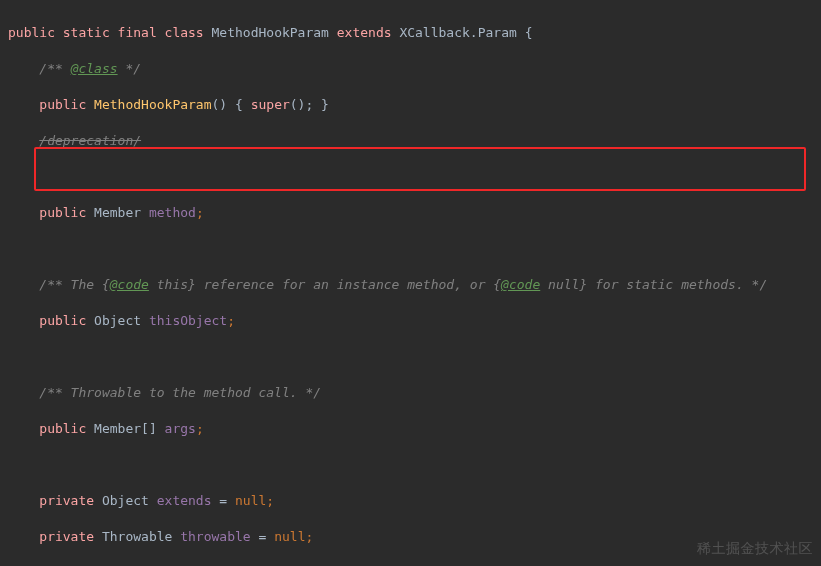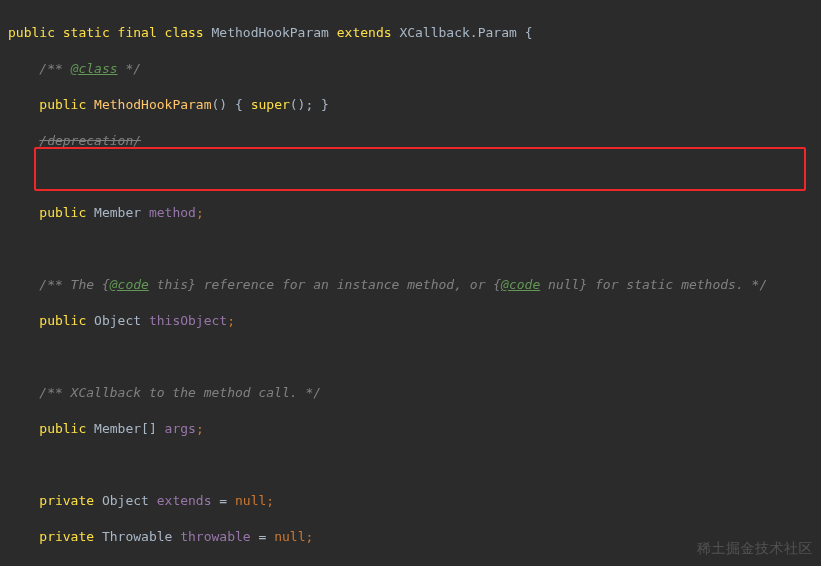--- a/index.html
+++ b/index.html
@@ -13,21 +13,21 @@
     height: 566px;
     overflow: hidden;
     position: relative;
   }
   #code {
     position: relative;
     padding: 6px 0 0 8px;
     white-space: pre;
   }
   .ln { display: block; height: 18px; }
-  .kw   { color: #fde047; }            
+  .kw   { color: #fca5a5; }            
   .cls  { color: #a9b7c6; }            
   .mth  { color: #ffc66d; }            
   .fld  { color: #9876aa; }            
   .punc { color: #a9b7c6; }            
   .cmt  { color: #808080; font-style: italic; } 
   .doctag { color: #629755; font-style: italic; text-decoration: underline; } 
   .brace  { color: #a9b7c6; }
   .strike { color: #808080; font-style: italic; text-decoration: line-through; }
   .null   { color: #cc7832; }
   .semi   { color: #cc7832; }
@@ -62,21 +62,21 @@
 <span class="ln"><span class="kw">public </span><span class="kw">static </span><span class="kw">final </span><span class="kw">class </span><span class="cls">MethodHookParam </span><span class="kw">extends </span><span class="cls">XCallback.Param </span><span class="brace">{</span></span>
 <span class="ln"><span>    </span><span class="cmt">/** </span><span class="doctag">@class</span><span class="cmt"> */</span></span>
 <span class="ln"><span>    </span><span class="kw">public </span><span class="mth">MethodHookParam</span><span class="punc">() { </span><span class="kw">super</span><span class="punc">(); }</span></span>
 <span class="ln"><span>    </span><span class="strike">/deprecation/</span></span>
 <span class="ln"><span></span></span>
 <span class="ln"><span>    </span><span class="kw">public </span><span class="cls">Member </span><span class="fld">method</span><span class="semi">;</span></span>
 <span class="ln"><span></span></span>
 <span class="ln"><span>    </span><span class="cmt">/** The {</span><span class="doctag">@code</span><span class="cmt"> this} reference for an instance method, or {</span><span class="doctag">@code</span><span class="cmt"> null} for static methods. */</span></span>
 <span class="ln"><span>    </span><span class="kw">public </span><span class="cls">Object </span><span class="fld">thisObject</span><span class="semi">;</span></span>
 <span class="ln"><span></span></span>
-<span class="ln"><span>    </span><span class="cmt">/** XCallback to the method call. */</span></span>
+<span class="ln"><span>    </span><span class="cmt">/** Throwable to the method call. */</span></span>
 <span class="ln"><span>    </span><span class="kw">public </span><span class="cls">Member[] </span><span class="fld">args</span><span class="semi">;</span></span>
 <span class="ln"><span></span></span>
 <span class="ln"><span>    </span><span class="kw">private </span><span class="cls">Object </span><span class="fld">extends</span><span class="punc"> = </span><span class="null">null</span><span class="semi">;</span></span>
 <span class="ln"><span>    </span><span class="kw">private </span><span class="cls">Throwable </span><span class="fld">throwable</span><span class="punc"> = </span><span class="null">null</span><span class="semi">;</span></span>
 
 
 
 
 
 

